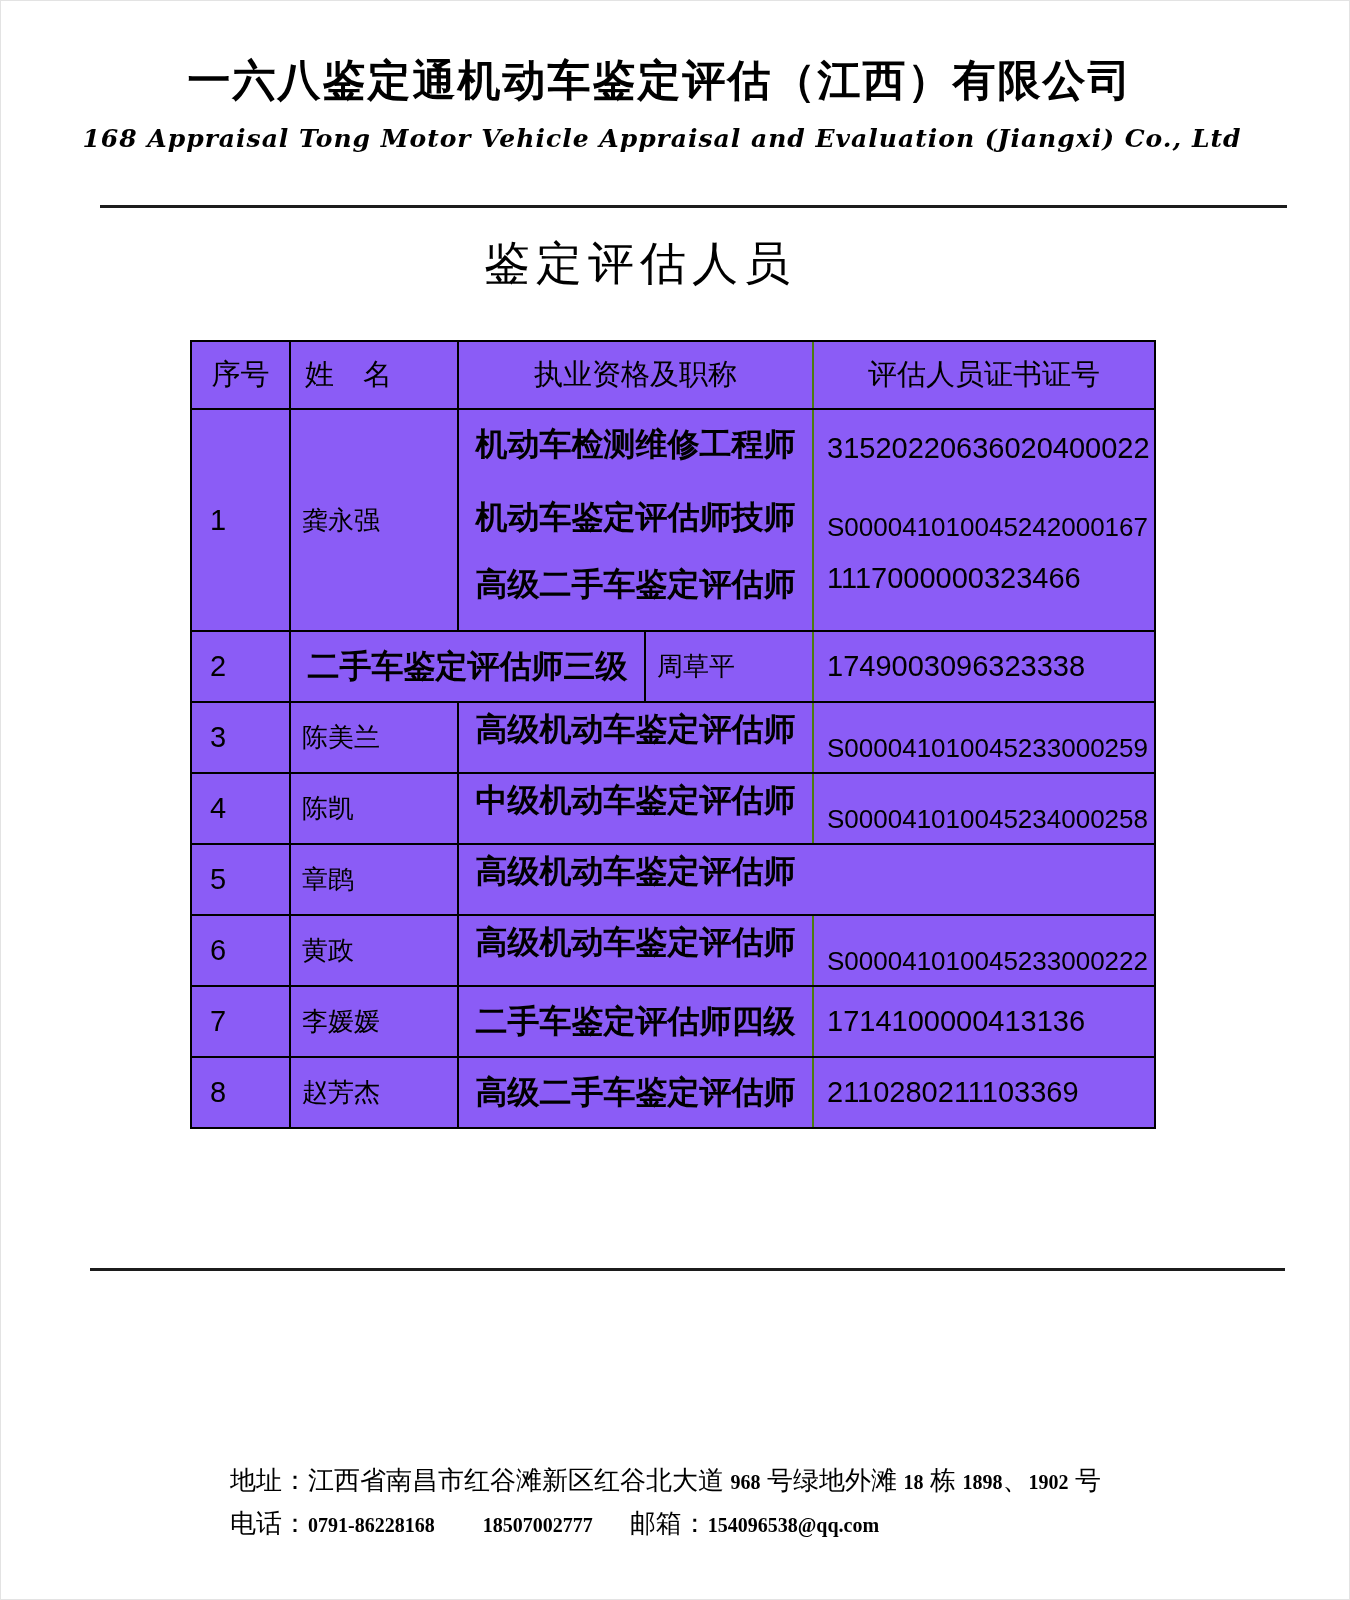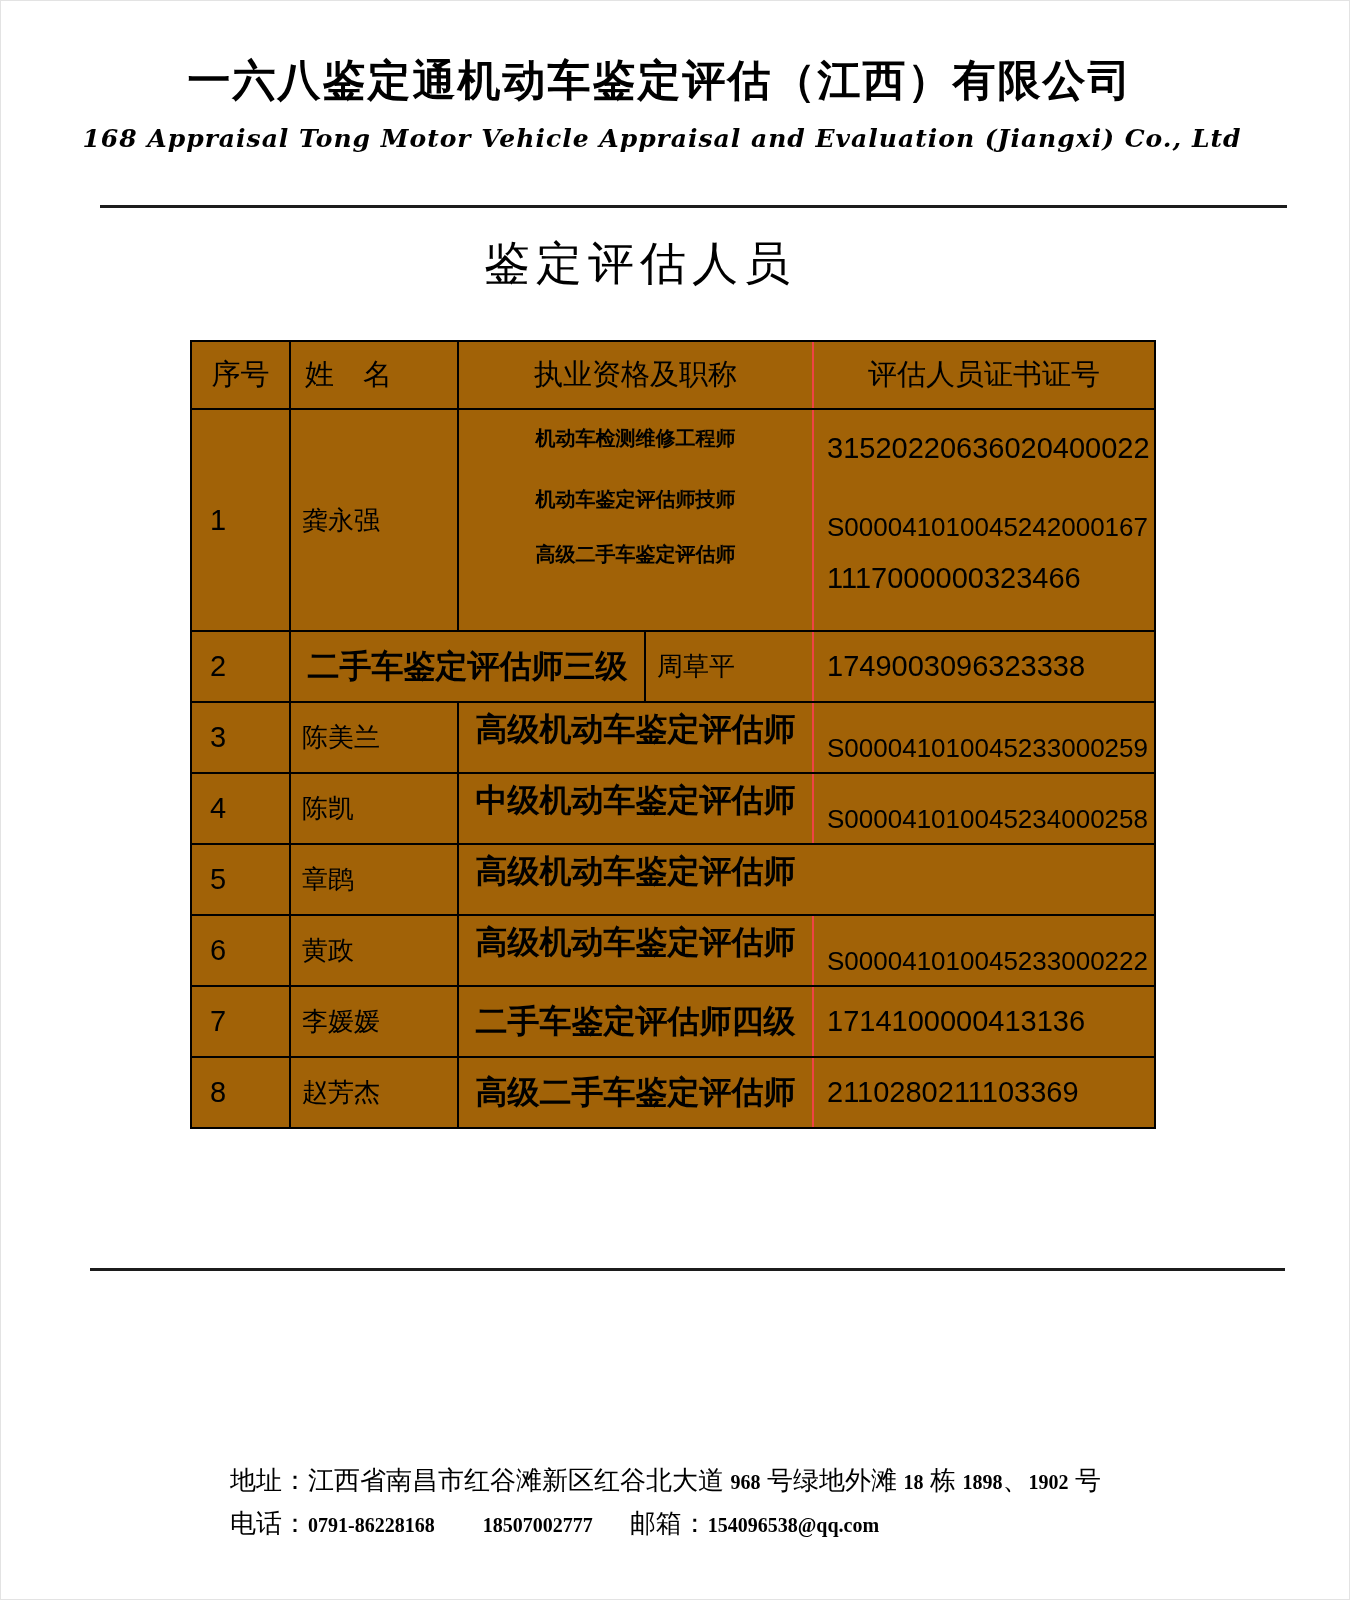--- a/index.html
+++ b/index.html
@@ -37,45 +37,45 @@
   .section-title{
     position:absolute;left:-35px;top:233px;width:1350px;
     text-align:center;
     font-size:46px;font-weight:400;letter-spacing:6px;
   }
   
   .ptable{
     position:absolute;left:190px;top:340px;width:966px;
     border:2px solid #000;
     box-sizing:border-box;
-    background:#a16207;
+    background:#8b5cf6;
   }
   .t-row{display:flex;border-top:2px solid #000;height:71px;box-sizing:border-box;}
   .t-row.t-header{height:66px;border-top:none;}
   .t-row.triple{height:222px;}
   .cell{box-sizing:border-box;display:flex;align-items:center;overflow:hidden;}
   .c-no{width:97px;padding-left:18px;font-family:"Liberation Sans","DejaVu Sans",sans-serif;font-size:29px;}
   .c-name{width:168px;padding-left:11px;border-left:2px solid #000;font-size:26px;}
   .c-qual{width:355px;border-left:2px solid #000;justify-content:center;
           font-family:"Liberation Sans","DejaVu Sans",sans-serif;font-weight:600;font-size:32px;}
-  .c-cert{flex:1;border-left:2px solid #ef4444;padding-left:13px;
+  .c-cert{flex:1;border-left:2px solid #4d7c0f;padding-left:13px;
           font-family:"Liberation Sans","DejaVu Sans",sans-serif;font-size:29px;}
   
   .t-header .cell{font-family:"Liberation Serif","DejaVu Serif",serif;font-weight:400;font-size:29px;}
   .t-header .c-no{justify-content:center;padding-left:0;}
   .t-header .c-name{padding-left:14px;}
   .t-header .c-qual{justify-content:center;}
   .t-header .c-cert{justify-content:center;padding-left:0;}
   
   .split .c-qual{padding-bottom:16px;}
   .split .c-cert{align-items:flex-end;padding-bottom:8px;}
   .cert-line.small{font-size:26px;}
   
   .triple .c-qual{display:block;text-align:center;padding:0;}
-  .triple .qual-line{line-height:1;font-size:20px;}
+  .triple .qual-line{line-height:1;font-size:32px;}
   .triple .qual-line:nth-child(1){margin-top:18px;}
   .triple .qual-line:nth-child(2){margin-top:41px;}
   .triple .qual-line:nth-child(3){margin-top:35px;}
   .triple .c-cert{display:block;padding:4px 0 0 13px;}
   .triple .cert-line{line-height:1;}
   .triple .cert-line:nth-child(1){margin-top:20px;}
   .triple .cert-line:nth-child(2){margin-top:51px;}
   .triple .cert-line:nth-child(3){margin-top:24px;}
   
   .rule-bottom{

